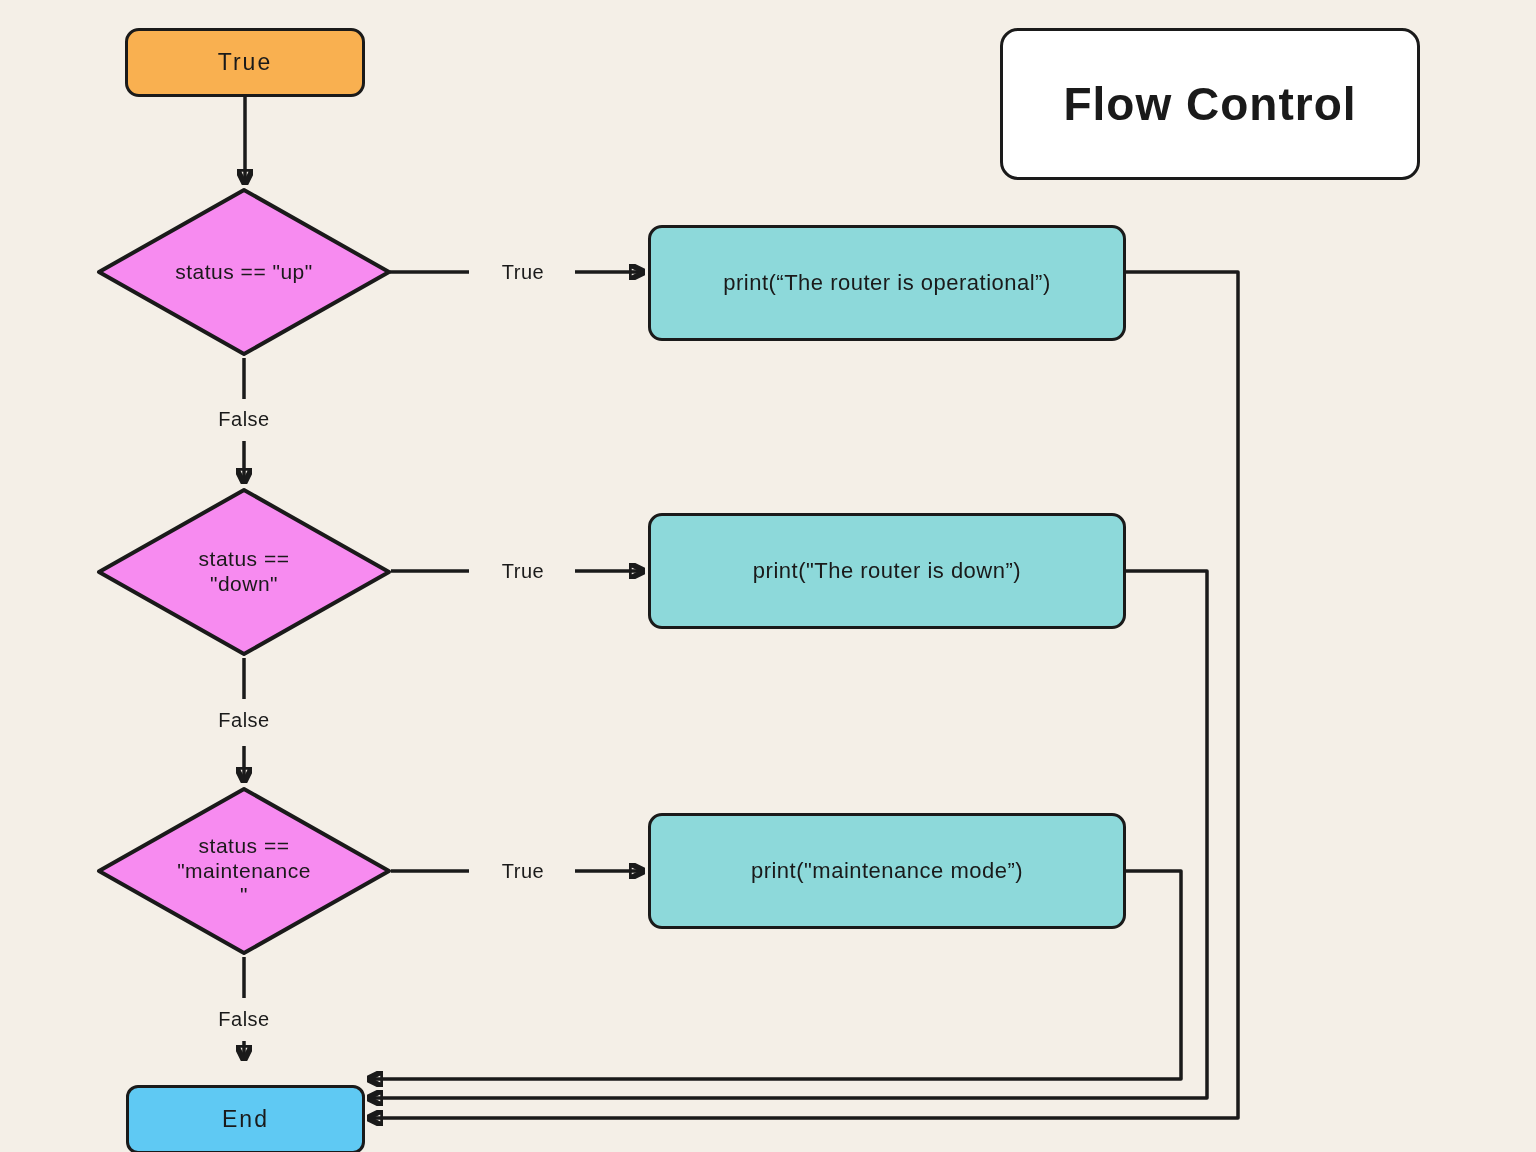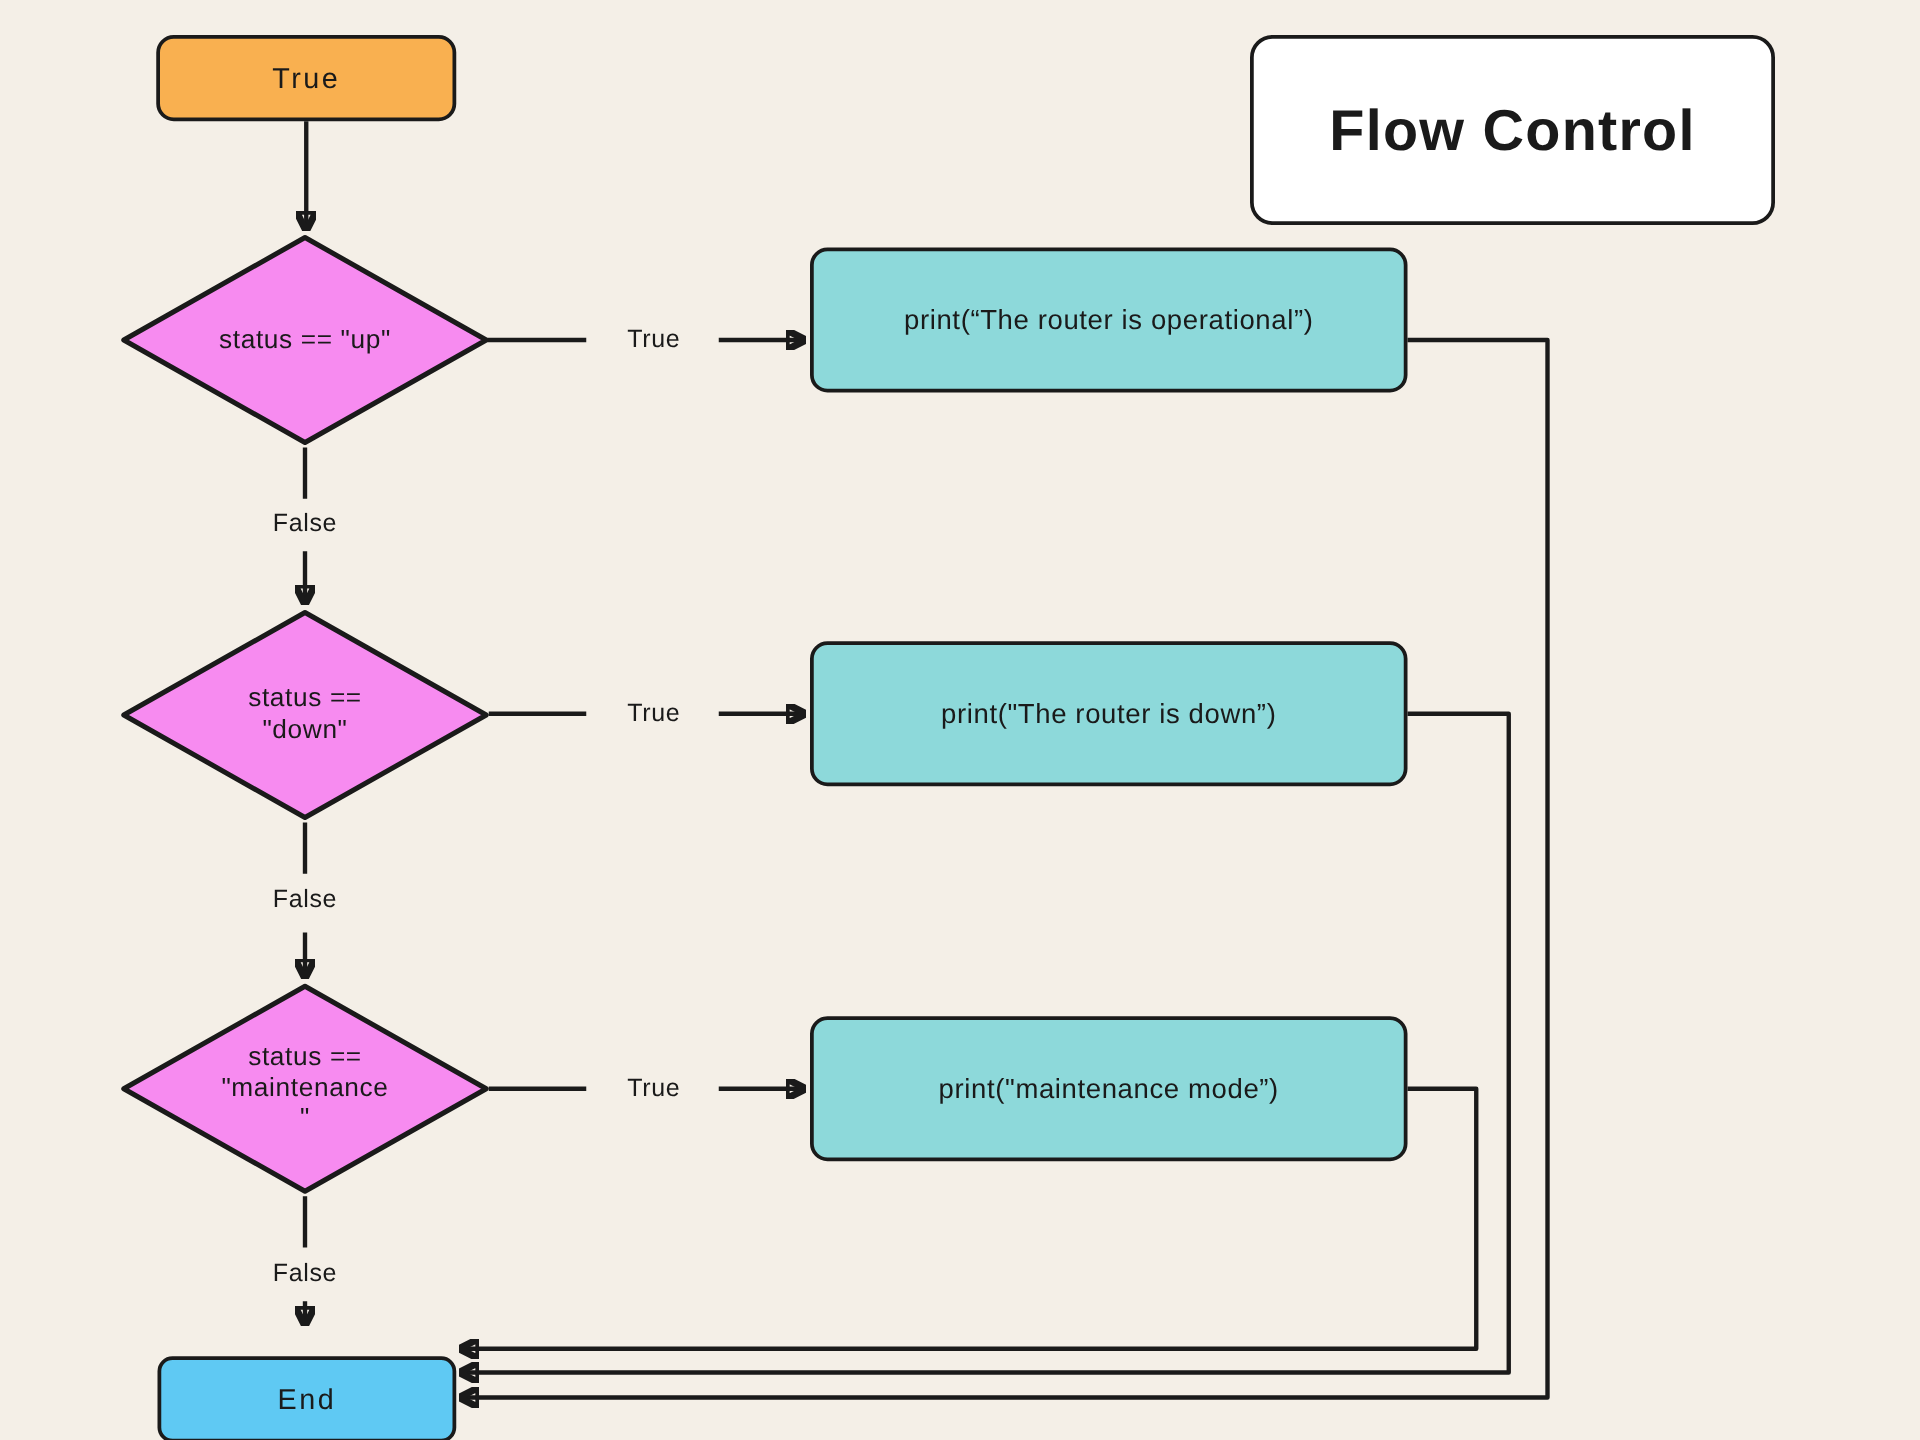--- a/index.html
+++ b/index.html
@@ -25,21 +25,21 @@
   }
   .title-box{
     left:1000px; top:28px; width:420px; height:152px; border-radius:18px;
     background:var(--paper); border-width:3px;
     font-size:46px; font-weight:700; letter-spacing:1px;
   }
   .process{
     left:648px; width:478px; height:116px; border-radius:14px;
     background:var(--teal); font-size:22px; letter-spacing:0.5px;
   }
-  .process-1{top:198px}.process-2{top:513px}.process-3{top:813px}
+  .process-1{top:225px}.process-2{top:513px}.process-3{top:813px}
   .end-node{
     left:126px; top:1064px; width:239px; height:69px; border-radius:12px;
     background:var(--blue); font-size:23px; letter-spacing:2px;margin-top:21px;
   }
   .diamond{position:absolute; left:95px; width:298px; height:172px;}
   .diamond-1{top:186px}.diamond-2{top:486px}.diamond-3{top:785px}
   .diamond svg{position:absolute; left:0; top:0; width:100%; height:100%; display:block;}
   .diamond polygon{fill:var(--pink); stroke:var(--ink); stroke-width:4; stroke-linejoin:round;}
   .diamond-label{
     position:absolute; left:0; top:0; right:0; bottom:0;

